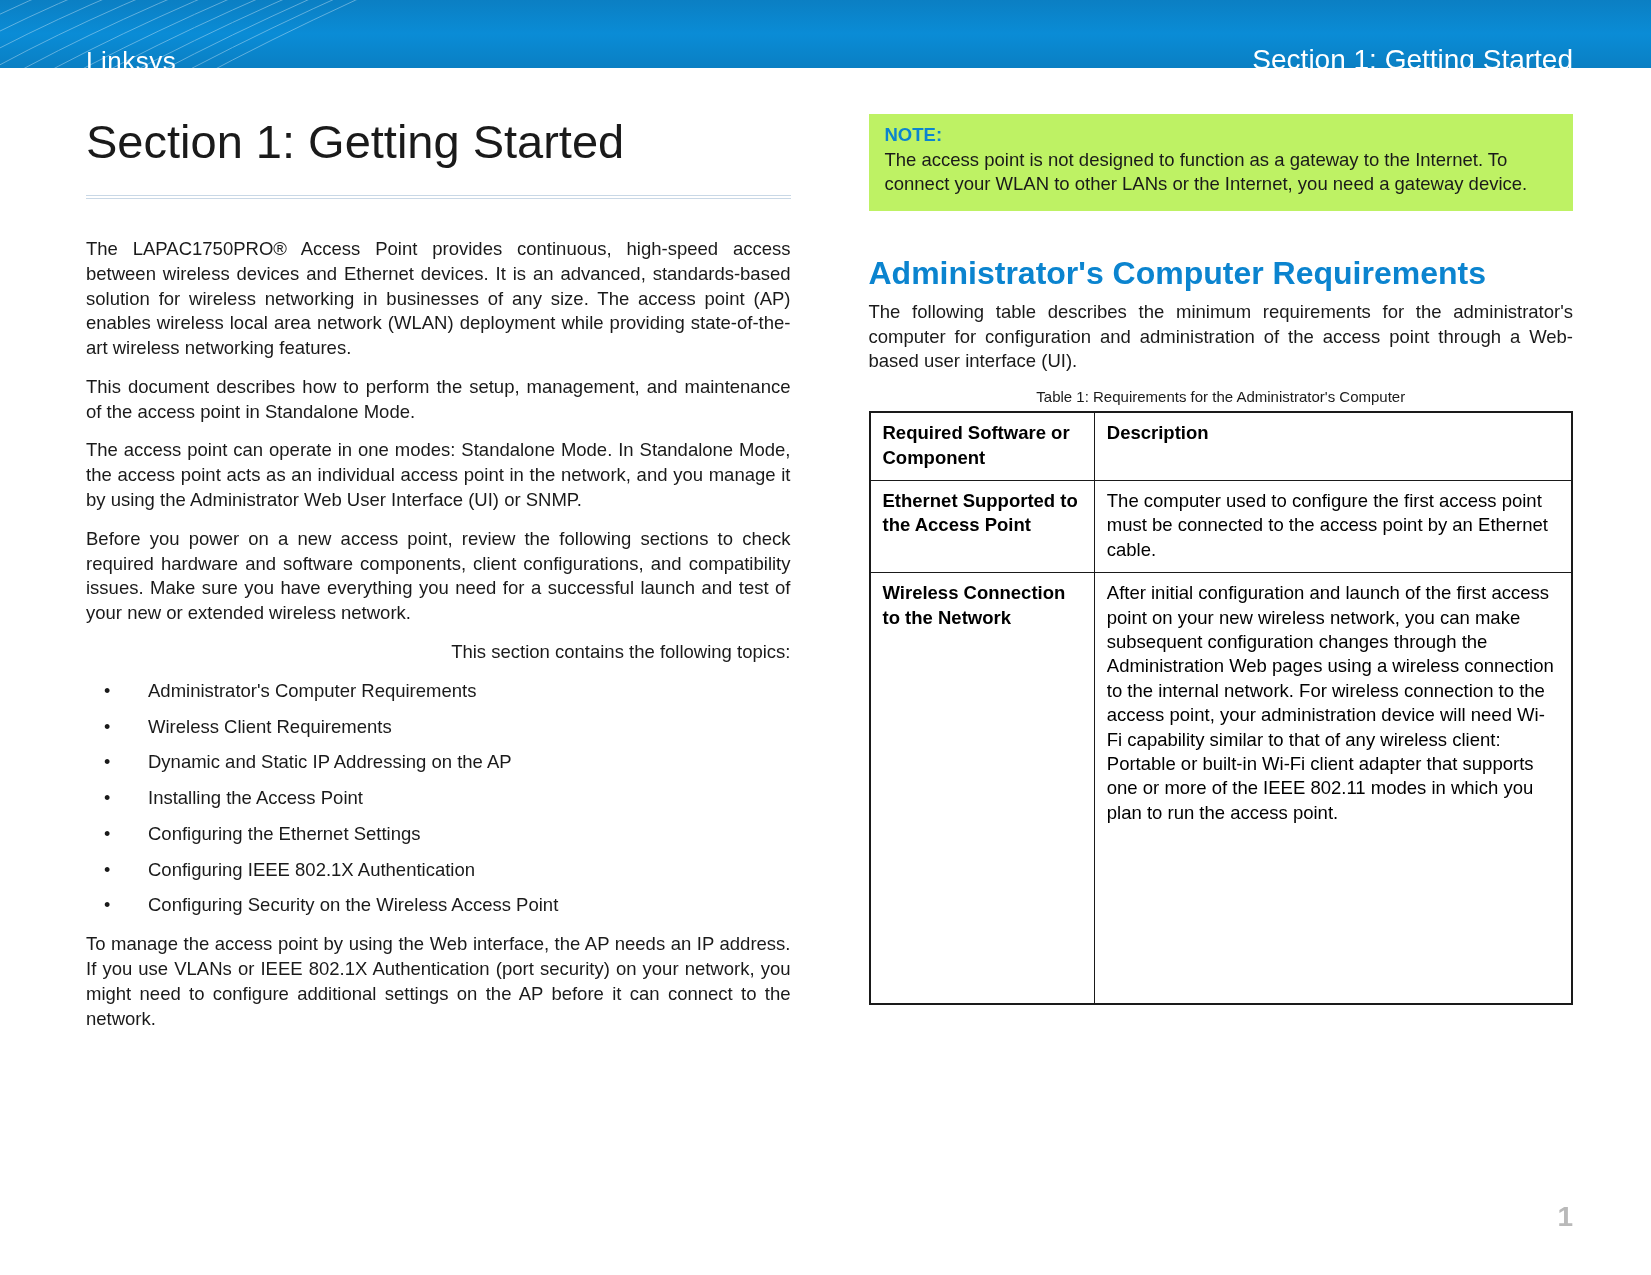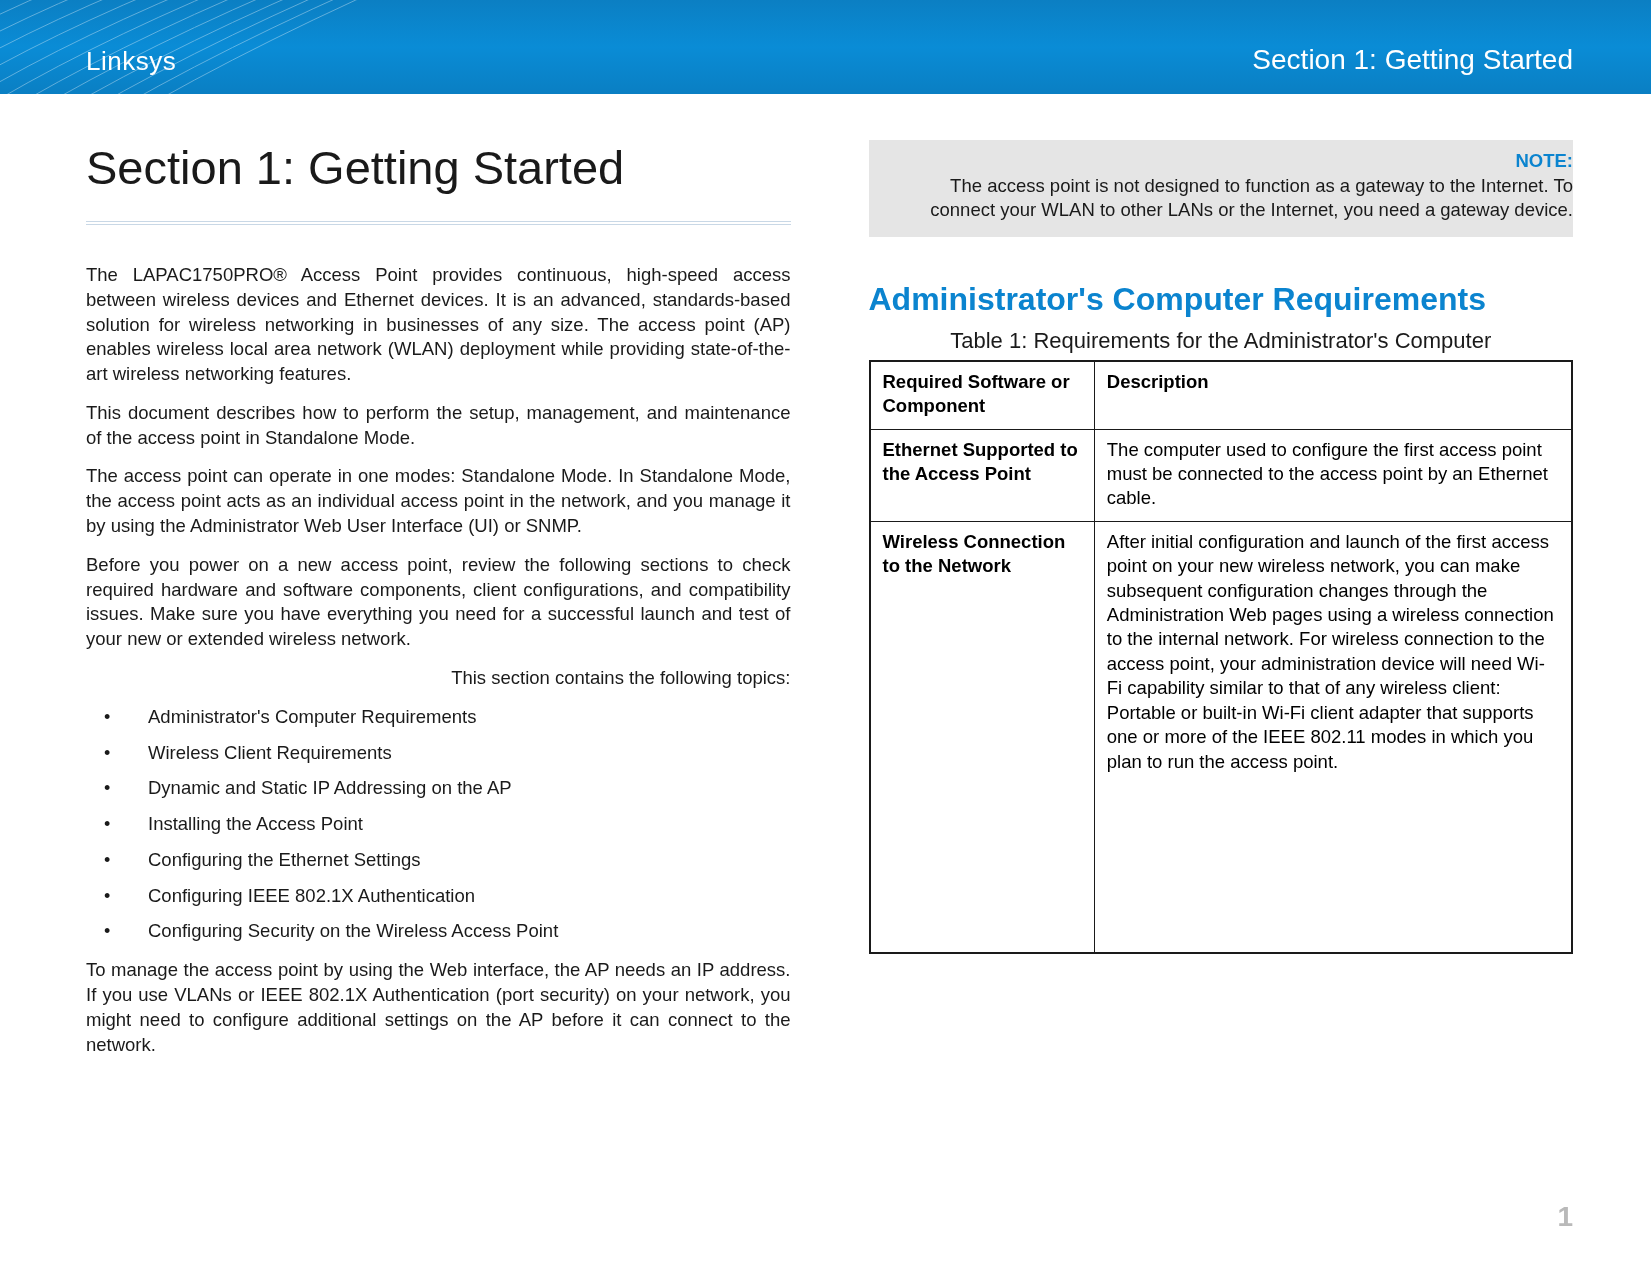--- a/index.html
+++ b/index.html
@@ -10,21 +10,21 @@
     body {
       font-family: "Myriad Pro", "Segoe UI", Arial, sans-serif;
       background: #fff;
       width: 1651px;
       height: 1275px;
       position: relative;
       overflow: hidden;
     }
     .header-bar {
       position: relative;
-      height: 94px;
+      height: 68px;
       background: linear-gradient(180deg, #0b7fc3 0%, #0a8cd6 50%, #0a7fc3 100%);
       width: 100%;
       overflow: hidden;
     }
     .header-wave {
       position: absolute;
       left: -80px;
       top: -60px;
       width: 480px;
       height: 380px;
@@ -94,45 +94,44 @@
     }
     ul.topics li::before {
       content: "•";
       position: absolute;
       left: 18px;
       top: 0;
       font-size: 18px;
       color: #1a1a1a;
     }
     .note-box {
-      background: #e5e5e5;
+      background: #bef264;
       padding: 10px 0 14px 16px;
       margin-bottom: 44px;
-      text-align: right;
     }
     .note-title {
       color: #0b84cf;
       font-weight: 700;
       font-size: 18.5px;
       margin-bottom: 2px;
     }
     .note-body {
       font-size: 18.5px;
       line-height: 1.32;
       color: #1a1a1a;
     }
     .subhead {
       color: #0b84cf;
       font-size: 32px;
       font-weight: 700;
       margin-bottom: 8px;
     }
     .table-caption {
       text-align: center;
-      font-size: 22px;
+      font-size: 15px;
       color: #1a1a1a;
       margin: 10px 0 6px 0;
     }
     table.req {
       width: 100%;
       border-collapse: collapse;
       border: 2px solid #1a1a1a;
       table-layout: fixed;
     }
     table.req th, table.req td {
@@ -213,20 +212,21 @@
     <p class="body-text">To manage the access point by using the Web interface, the AP needs an IP address. If you use VLANs or IEEE 802.1X Authentication (port security) on your network, you might need to configure additional settings on the AP before it can connect to the network.</p>
   </div>
 
   <div class="col">
     <div class="note-box">
       <div class="note-title">NOTE:</div>
       <div class="note-body">The access point is not designed to function as a gateway to the Internet. To connect your WLAN to other LANs or the Internet, you need a gateway device.</div>
     </div>
 
     <h2 class="subhead">Administrator's Computer Requirements</h2>
+    <p class="body-text">The following table describes the minimum requirements for the administrator's computer for configuration and administration of the access point through a Web-based user interface (UI).</p>
     <div class="table-caption">Table 1: Requirements for the Administrator's Computer</div>
 
     <table class="req">
       <colgroup>
           <col class="c1">
           <col class="c2">
         </colgroup>
       <thead>
         <tr>
           <th>Required Software or Component</th>

